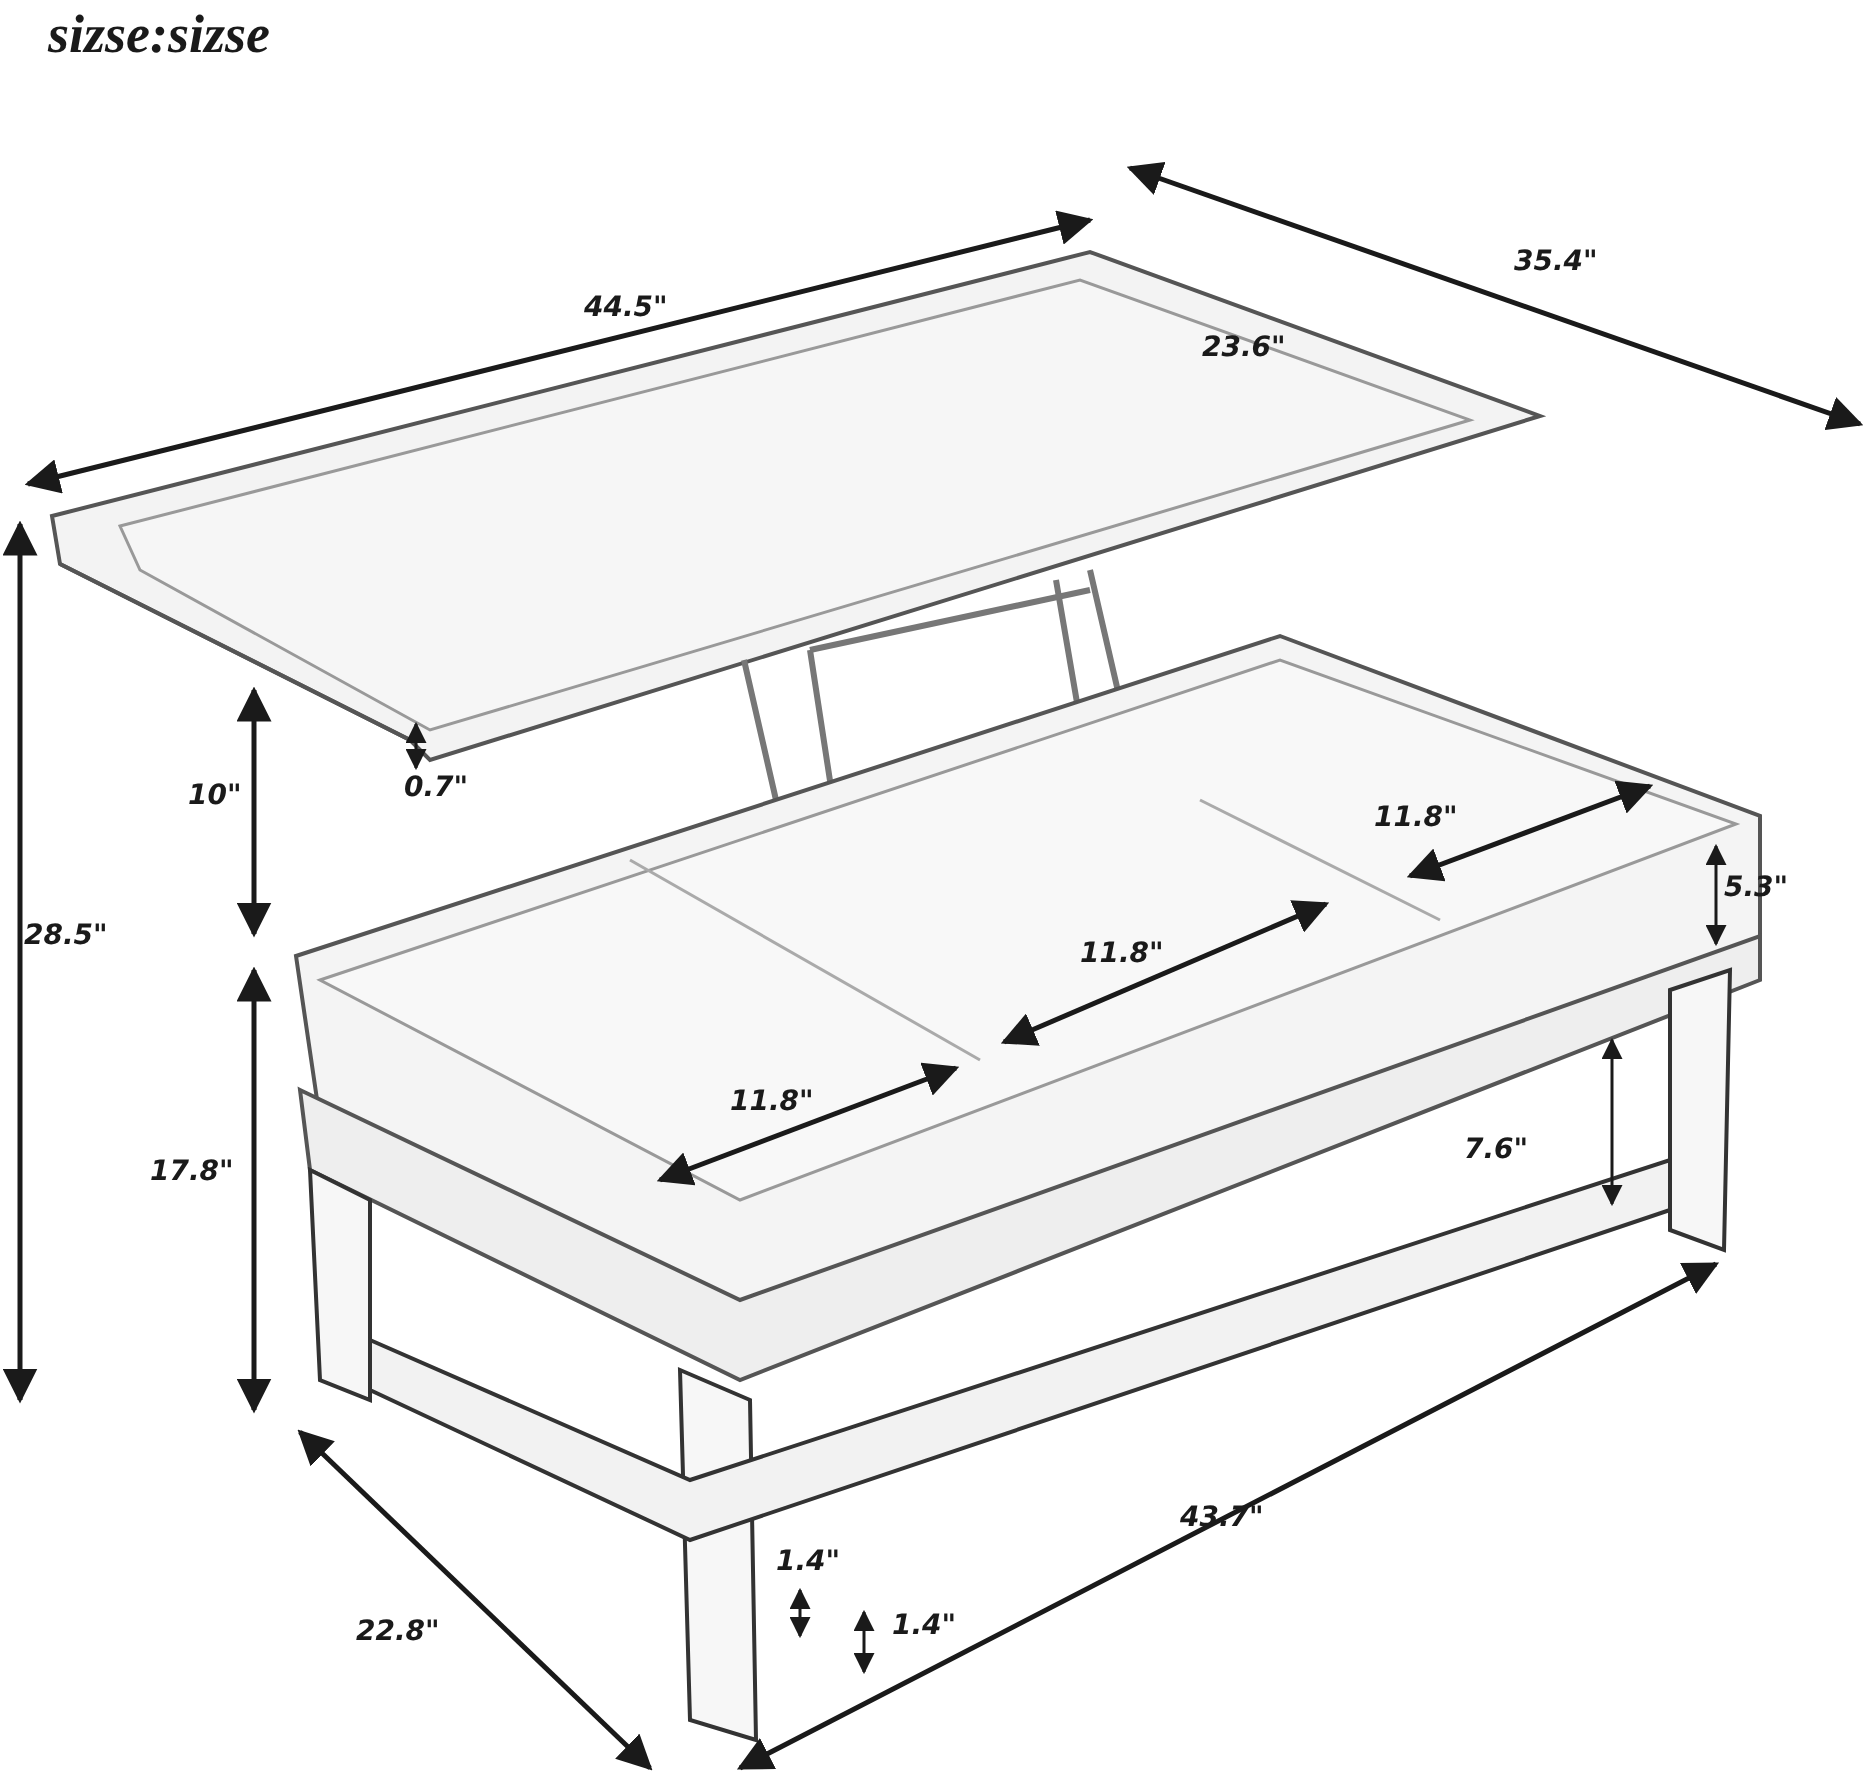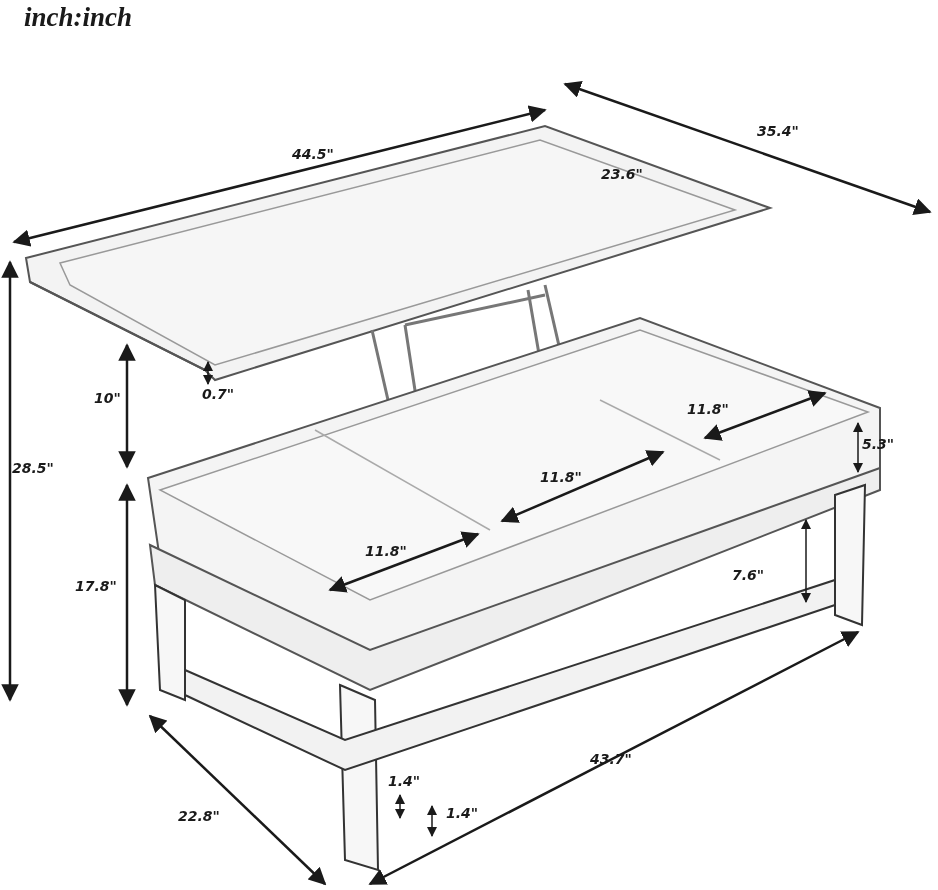--- a/index.html
+++ b/index.html
@@ -62,21 +62,21 @@
       <line x1="705" y1="438" x2="825" y2="393" marker-start="url(#ah)" marker-end="url(#ah)"></line>
       <line x1="858" y1="423" x2="858" y2="472" stroke-width="1.5" marker-start="url(#ah)" marker-end="url(#ah)"></line>
       <line x1="806" y1="520" x2="806" y2="602" stroke-width="1.5" marker-start="url(#ah)" marker-end="url(#ah)"></line>
       <line x1="150" y1="716" x2="325" y2="884" marker-start="url(#ah)" marker-end="url(#ah)"></line>
       <line x1="370" y1="884" x2="858" y2="632" marker-start="url(#ah)" marker-end="url(#ah)"></line>
       <line x1="400" y1="795" x2="400" y2="818" stroke-width="1.5" marker-start="url(#ah)" marker-end="url(#ah)"></line>
       <line x1="432" y1="806" x2="432" y2="836" stroke-width="1.5" marker-start="url(#ah)" marker-end="url(#ah)"></line>
     </g>
   </svg>
 
-  <div class="title">inch:inch</div>
+  <div class="title">sizse:sizse</div>
 
   <div class="lbl" style="left:292px;top:146px;">44.5"</div>
   <div class="lbl" style="left:601px;top:166px;">23.6"</div>
   <div class="lbl" style="left:757px;top:123px;">35.4"</div>
   <div class="lbl" style="left:202px;top:386px;">0.7"</div>
   <div class="lbl" style="left:94px;top:390px;">10"</div>
   <div class="lbl" style="left:12px;top:460px;">28.5"</div>
   <div class="lbl" style="left:75px;top:578px;">17.8"</div>
   <div class="lbl" style="left:365px;top:543px;">11.8"</div>
   <div class="lbl" style="left:540px;top:469px;">11.8"</div>

